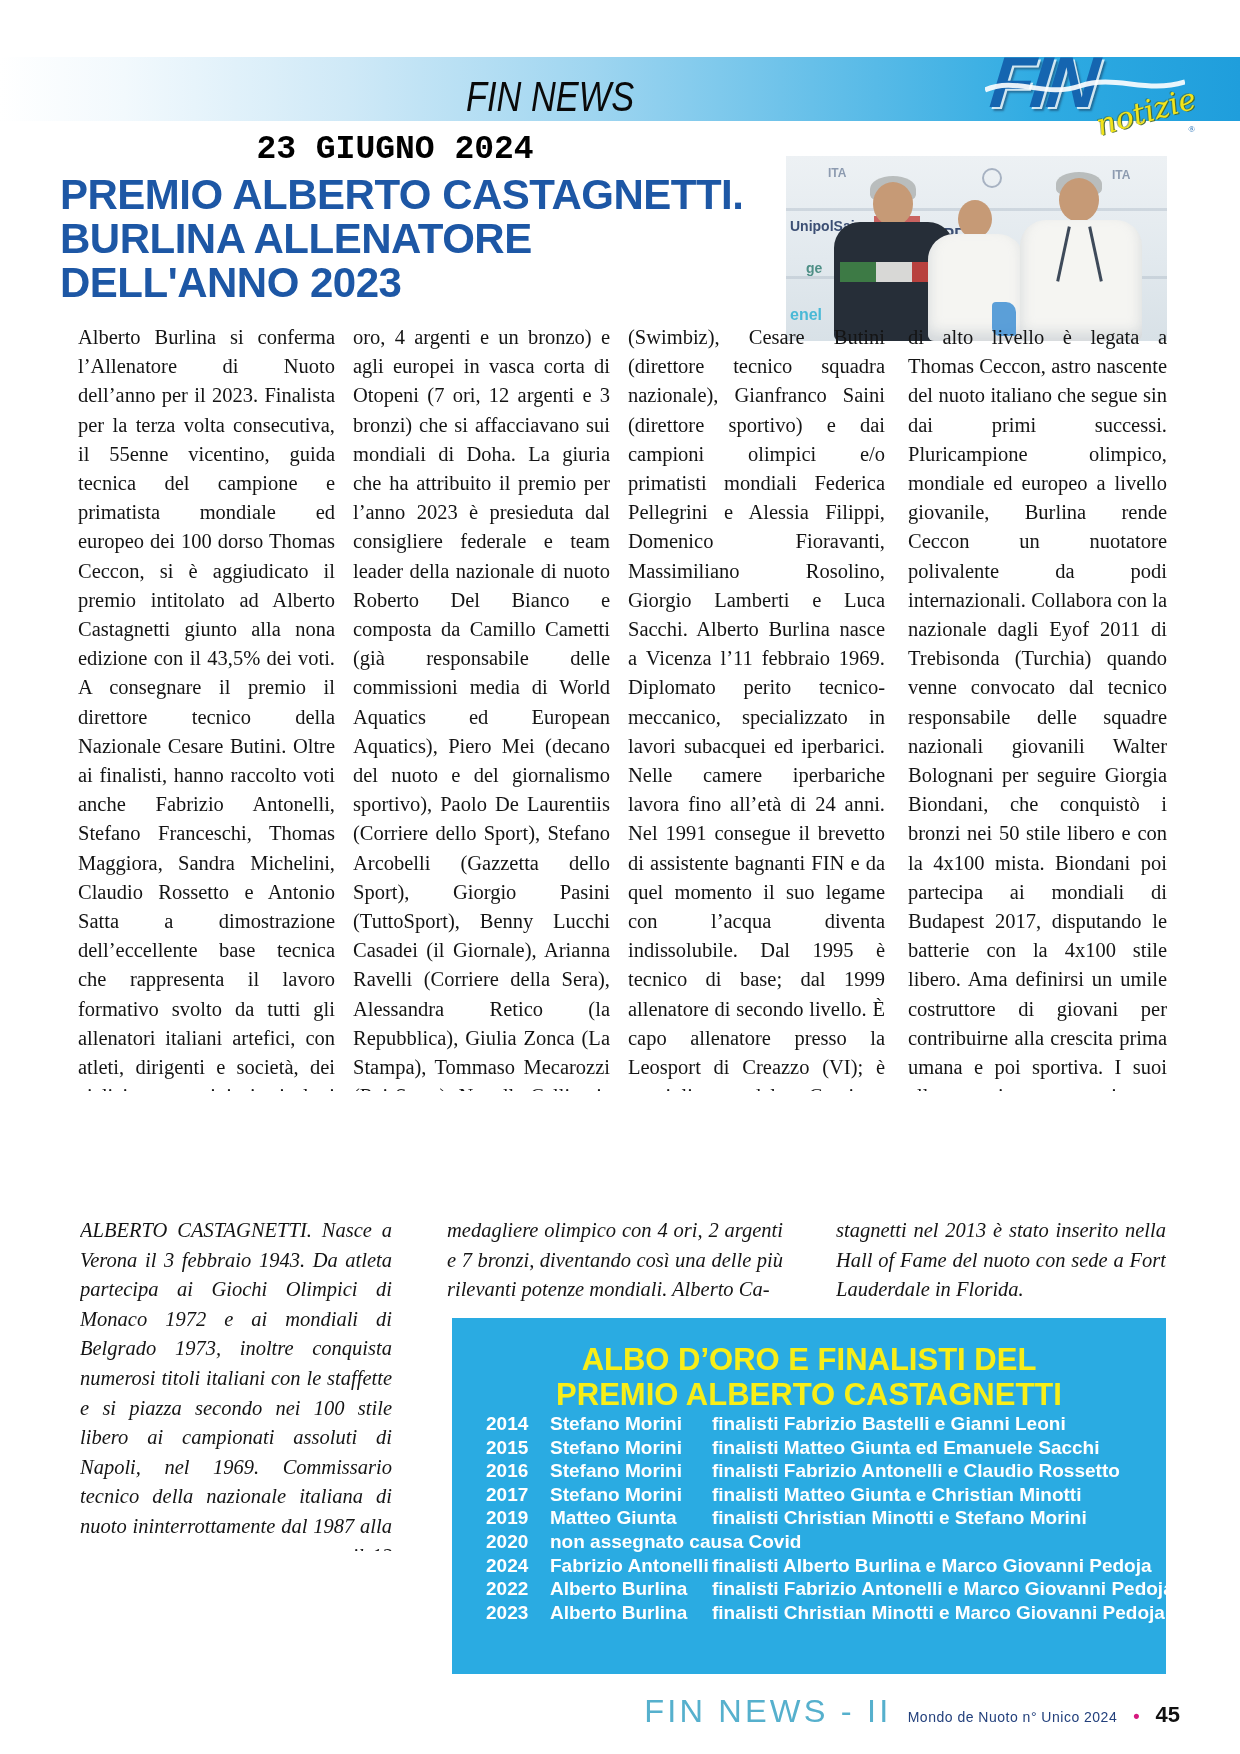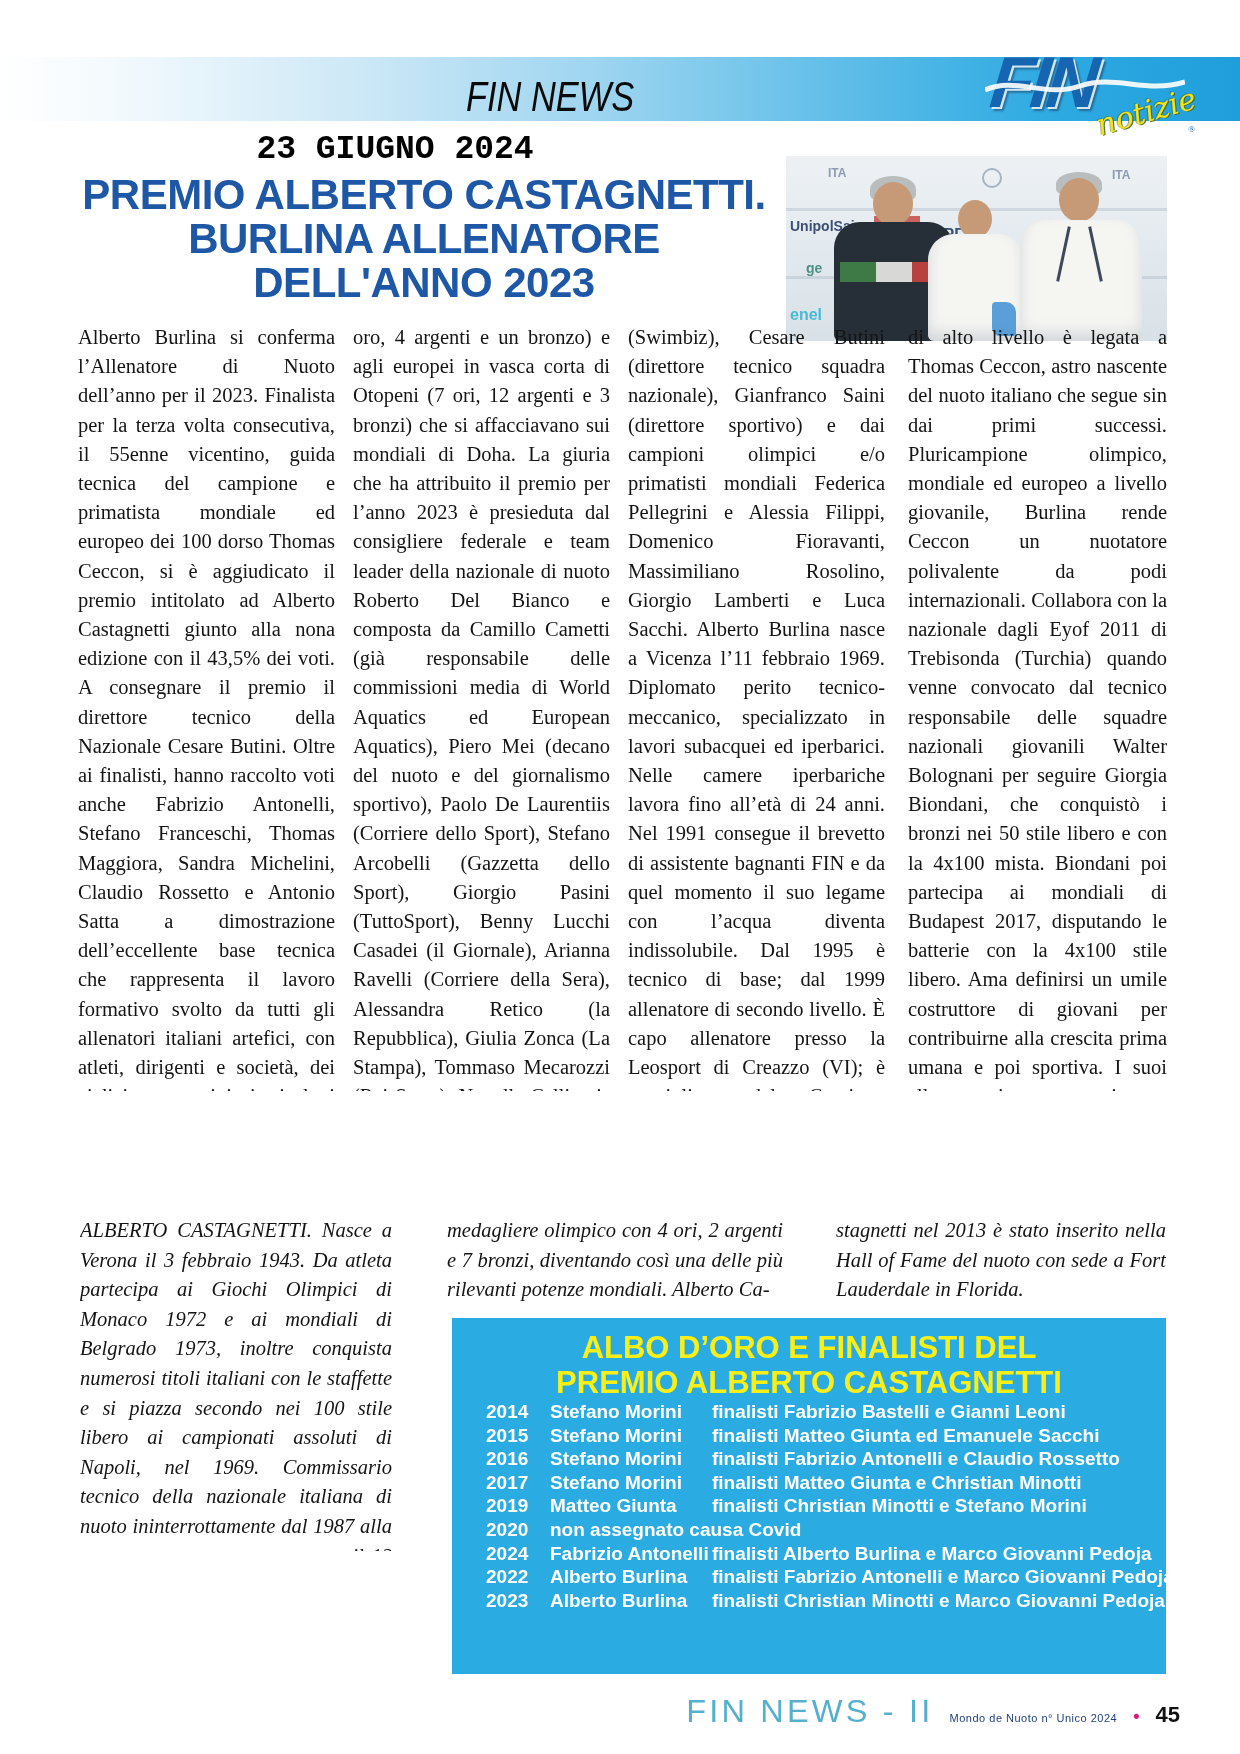--- a/index.html
+++ b/index.html
@@ -19,21 +19,21 @@
             text-shadow:2px 2px 0 rgba(240,250,255,.85),4px 4px 2px rgba(20,40,70,.45);}
   .logo-wave{position:absolute;left:0px;top:22px;width:200px;height:26px;}
   .logo-notizie{position:absolute;right:-2px;top:42px;font-family:"DejaVu Serif",serif;
             font-style:italic;font-size:30px;color:#f2e41a;transform:rotate(-16deg);
             text-shadow:1px 1px 0 rgba(70,100,40,.9),-1px -1px 0 rgba(70,100,40,.5);}
   .logo-reg{position:absolute;right:0px;top:72px;font-size:9px;color:#1565b0;}
 
   
   .date{position:absolute;left:65px;top:131px;width:660px;text-align:center;
         font-family:Liberation Mono, monospace;font-weight:bold;font-size:33px;color:#000;}
-  .headline{position:absolute;left:60px;top:173px;width:728px;text-align:center;
+  .headline{position:absolute;left:60px;top:173px;width:728px;text-align:left;
         font-family:"Liberation Sans",sans-serif;font-weight:bold;font-size:42px;line-height:44px;
         letter-spacing:-.5px;color:#1d57a5;}
 
   
   .photo{position:absolute;left:786px;top:156px;width:381px;height:185px;overflow:hidden;
          background:linear-gradient(180deg,#edf1f4 0%,#e2e9ee 55%,#d8e1e7 100%);}
   .ph-strip{position:absolute;left:0;width:100%;height:3px;background:rgba(160,175,190,.35);}
   .ph-txt{position:absolute;font-family:"Liberation Sans",sans-serif;font-weight:bold;}
   .ph-ita1{left:42px;top:10px;font-size:12px;color:#8d9bb0;}
   .ph-ita2{left:326px;top:12px;font-size:12px;color:#8d9bb0;}
@@ -63,33 +63,33 @@
   
   .ital{position:absolute;top:1216px;font-style:italic;font-size:20.5px;line-height:29.6px;
         text-align:justify;color:#141414;overflow:hidden;}
   .ital1{left:80px;width:312px;height:335px;}
   .ital2{left:447px;width:336px;height:100px;}
   .ital3{left:836px;width:330px;height:100px;}
 
   
   .albo{position:absolute;left:452px;top:1318px;width:714px;height:356px;background:#2aabe2;
         font-family:"Liberation Sans",sans-serif;}
-  .albo-title{padding-top:12px;text-align:center;font-weight:bold;font-size:31px;line-height:35px;
+  .albo-title{padding-top:24px;text-align:center;font-weight:bold;font-size:31px;line-height:35px;
         color:#f8ee18;letter-spacing:0px;}
   .albo-rows{padding-left:34px;padding-right:10px;}
   .albo-row{display:flex;align-items:baseline;font-weight:bold;font-size:19px;line-height:23.6px;color:#ffffff;}
   .albo-year{flex:0 0 64px;}
   .albo-winner{flex:0 0 162px;white-space:nowrap;}
   .albo-finalists{flex:1;white-space:nowrap;}
 
   
   .footer{position:absolute;top:1694px;right:60px;display:flex;align-items:baseline;gap:16px;
           font-family:"Liberation Sans",sans-serif;}
   .foot-section{font-size:31px;color:#56b0cd;letter-spacing:3px;transform:scaleX(1.05);transform-origin:right;}
-  .foot-pub{font-size:11px;color:#23407c;letter-spacing:.5px;}
+  .foot-pub{font-size:14px;color:#23407c;letter-spacing:.5px;}
   .foot-sep{font-size:18px;font-weight:bold;color:#d6187e;}
   .foot-page{font-size:22px;font-weight:bold;color:#111;}
 </style>
 </head>
 <body>
 
 <div class="page">
 
   <div class="band"></div>
   <div class="masthead">FIN NEWS</div>

